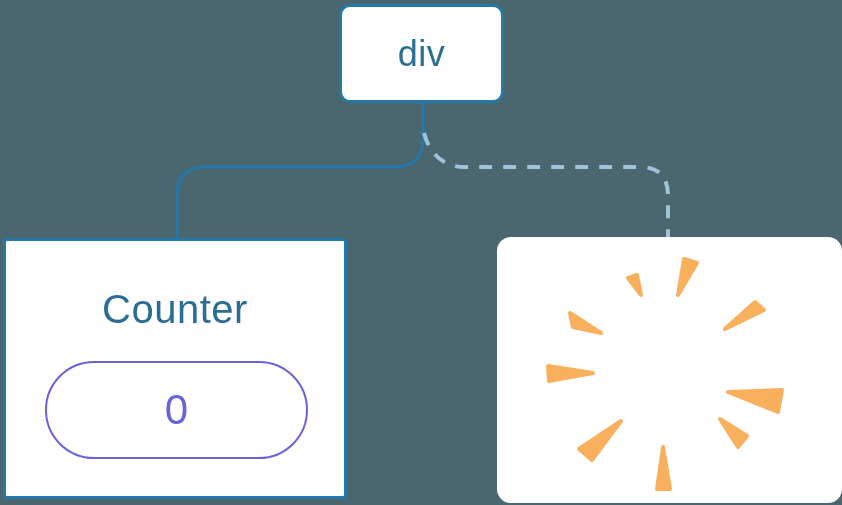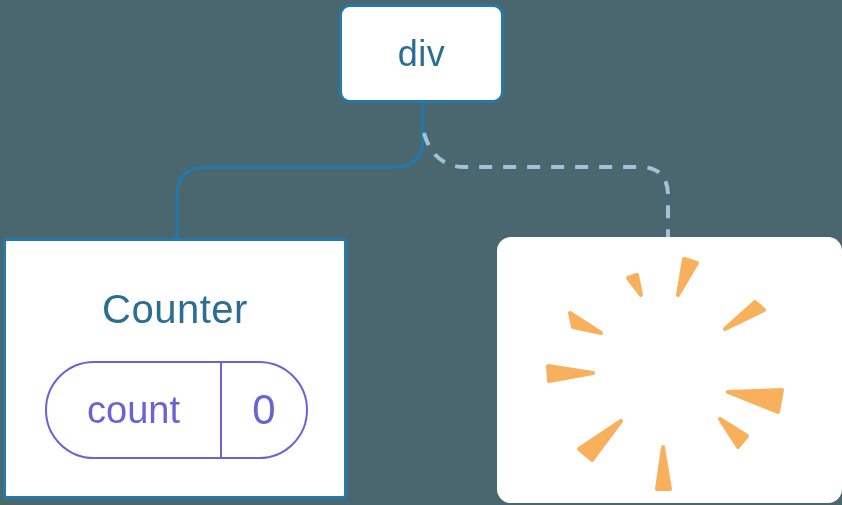--- a/index.html
+++ b/index.html
@@ -79,21 +79,20 @@
     <path d="M424,133 C429,152 442,167 464,167 L640,167 Q668,167 668,196 L668,239" fill="none" style="stroke:var(--dashed-line)" stroke-width="4" stroke-dasharray="13 11"></path>
   </svg>
 
   <div class="node-root">
     <span class="label">div</span>
   </div>
 
   <div class="card card-counter">
     <div class="title">Counter</div>
     <div class="state-pill">
-      <div class="key-cell">count</div>
       <div class="value-cell">0</div>
     </div>
   </div>
 
   <div class="card card-poof">
     <svg class="poof-svg" viewBox="497 237 345 266" xmlns="http://www.w3.org/2000/svg">
       <polygon points="628,278 637,275 641,295"></polygon>
       <polygon points="684,259 697,263 678,295"></polygon>
       <polygon points="755,302 764,310 725,329"></polygon>
       <polygon points="570,313 573,327 601,333"></polygon>

